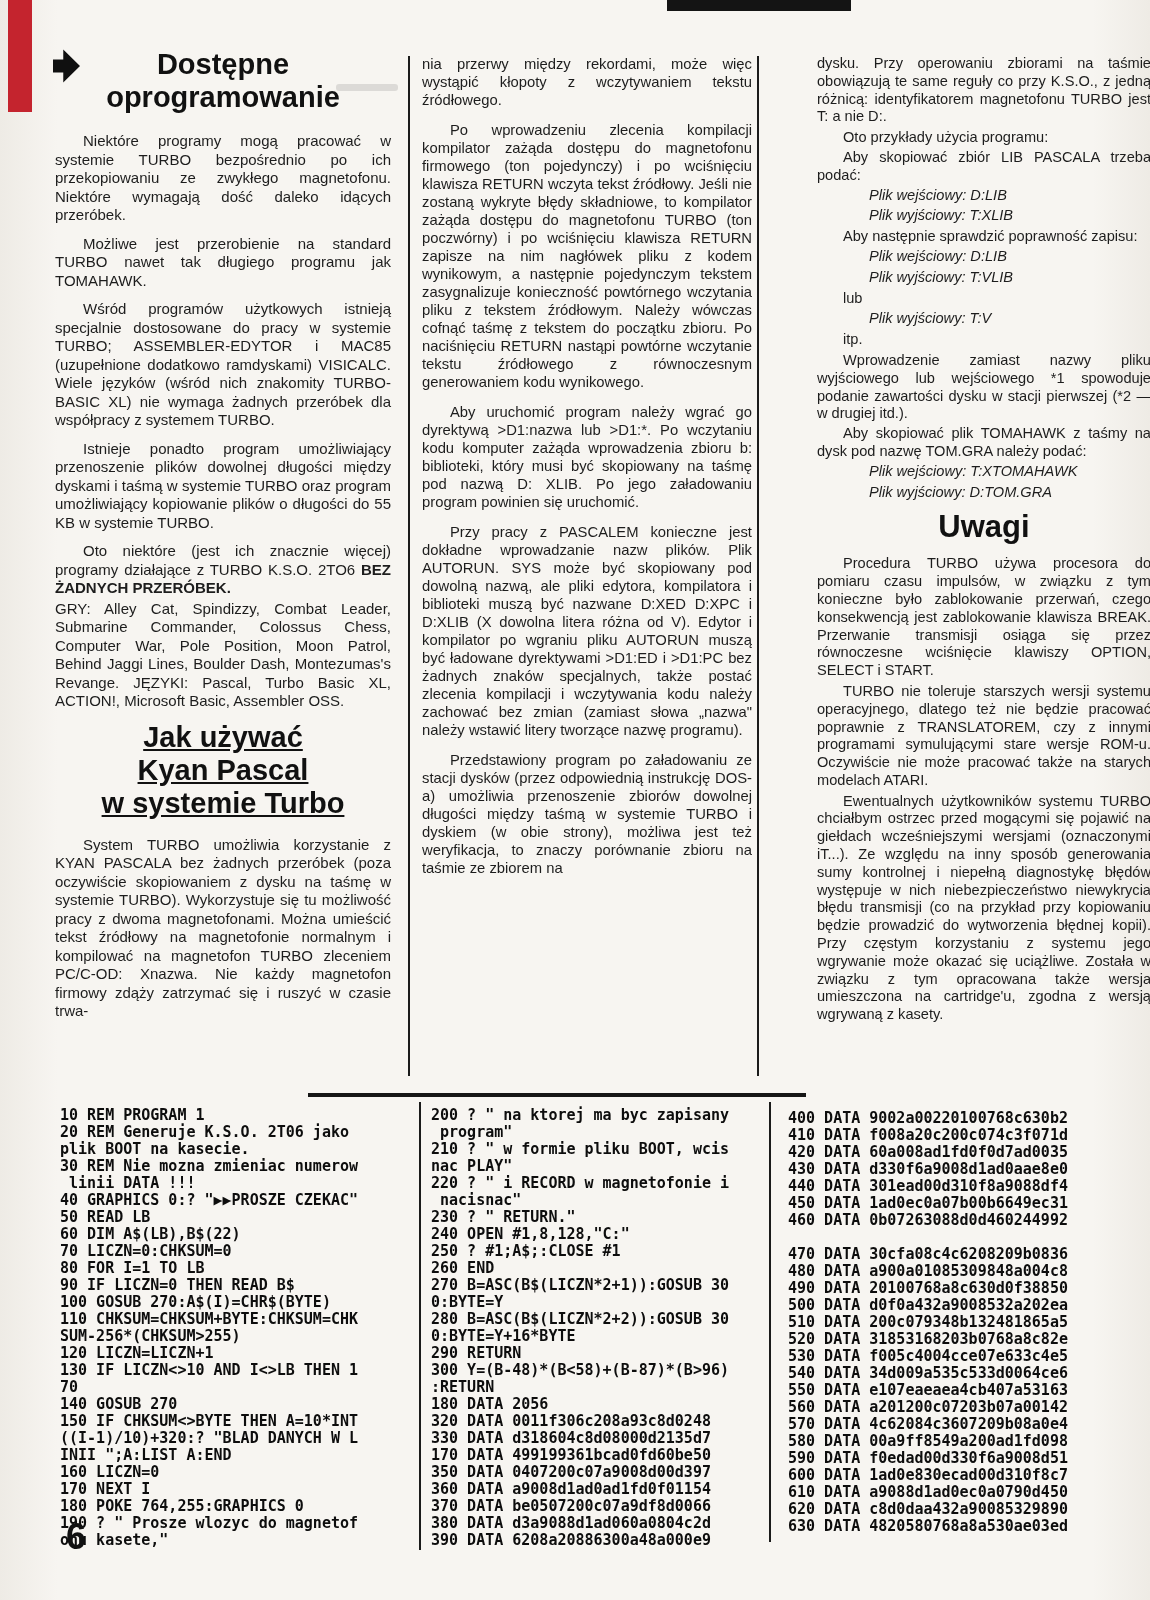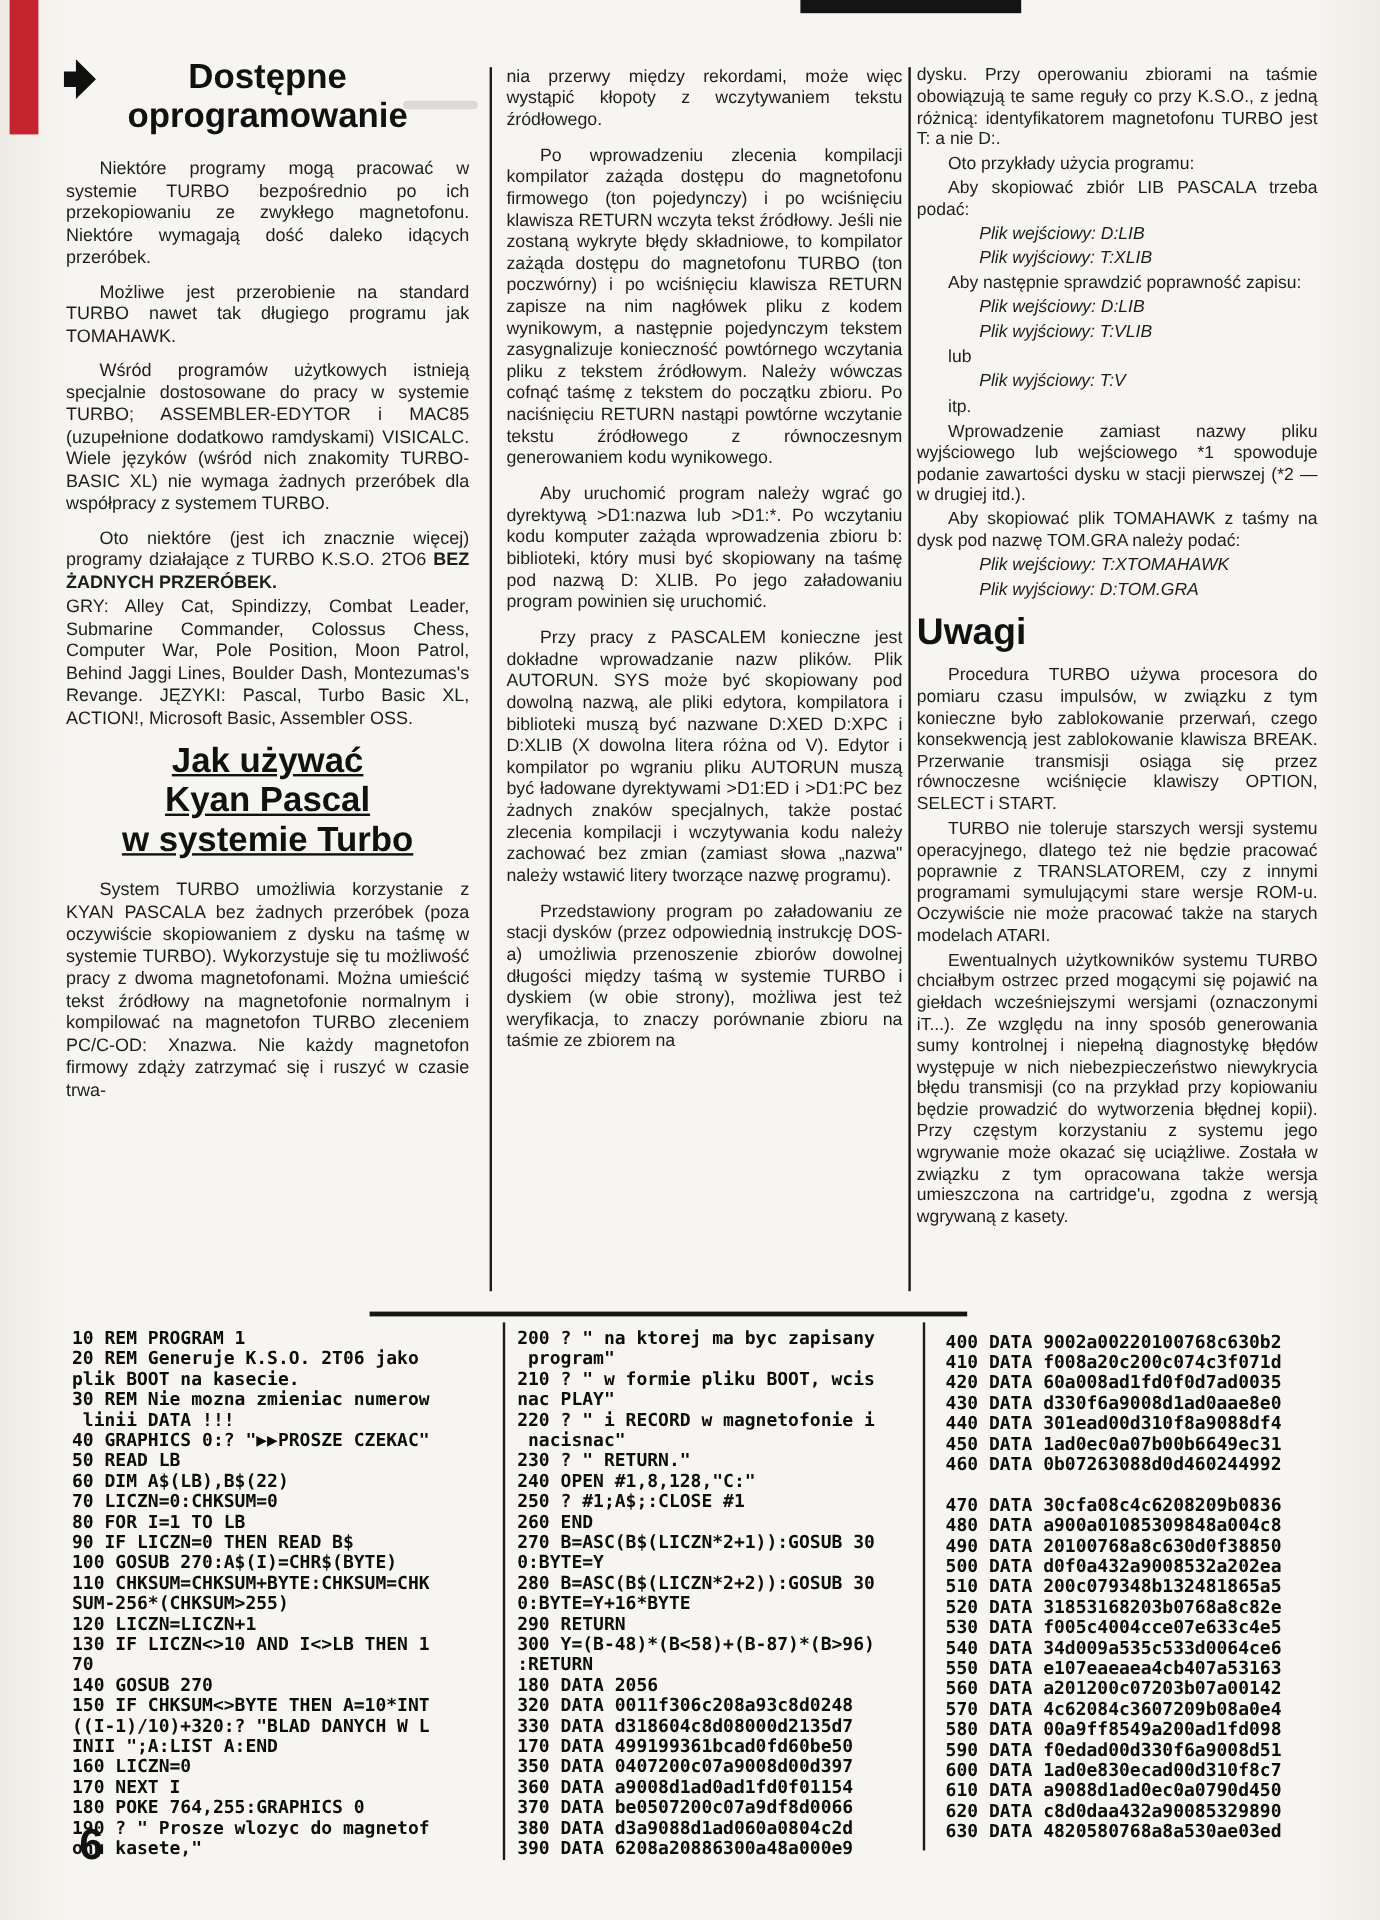--- a/index.html
+++ b/index.html
@@ -16,24 +16,24 @@
   .vline{position:absolute;width:2px;background:#1b1b1b;}
   #vl1{left:408px;top:56px;height:1020px;}
   #vl2{left:757px;top:56px;height:1020px;}
   #vl3{left:419px;top:1102px;height:448px;}
   #vl4{left:769px;top:1102px;height:440px;}
   .hrule{position:absolute;left:308px;top:1093px;width:498px;height:4px;background:#161616;}
   
   .col{position:absolute;}
   #col1{left:55px;top:48px;width:336px;}
   #col2{left:422px;top:55px;width:330px;}
-  #col3{left:764px;top:55px;width:334px;}
+  #col3{left:817px;top:55px;width:334px;}
   h1.head{font-size:29px;line-height:33px;font-weight:bold;text-align:center;margin:0 0 18px;color:#111;}
   h1.head div{white-space:nowrap;}
-  .uwagi{font-size:31px;line-height:36px;font-weight:bold;margin:8px 0 10px;color:#111;}
+  .uwagi{font-size:31px;line-height:36px;font-weight:bold;text-align:center;margin:8px 0 10px;color:#111;}
   #col1 p{font-size:15px;line-height:18.5px;text-align:justify;text-indent:28px;margin:0 0 10px;}
   #col2 p{font-size:14.8px;line-height:18px;text-align:justify;text-indent:28px;margin:0 0 12px;}
   #col3 p{font-size:14.6px;line-height:17.8px;text-align:justify;text-indent:26px;margin:0 0 3px;}
   p.noindent{text-indent:0 !important;}
   p.tight{margin-bottom:2px !important;}
   .fileline{font-size:14.6px;line-height:17.8px;padding-left:26px;margin:0;font-style:italic;}
   .plain{font-size:14.6px;line-height:17.8px;margin:0;}
   #col2 .head{margin-top:4px;margin-bottom:14px;}
   #col1 .head2{margin-top:10px;margin-bottom:16px;text-decoration:underline;}
   strong{font-weight:bold;}
@@ -63,20 +63,21 @@
   <div class="vline" id="vl4"></div>
 
   <div class="col" id="col1">
     <h1 class="head">
         <div>Dostępne</div>
         <div>oprogramowanie</div>
       </h1>
     <p>Niektóre programy mogą pracować w systemie TURBO bezpośrednio po ich przekopiowaniu ze zwykłego magnetofonu. Niektóre wymagają dość daleko idących przeróbek.</p>
     <p>Możliwe jest przerobienie na standard TURBO nawet tak długiego programu jak TOMAHAWK.</p>
     <p>Wśród programów użytkowych istnieją specjalnie dostosowane do pracy w systemie TURBO; ASSEMBLER-EDYTOR i MAC85 (uzupełnione dodatkowo ramdyskami) VISICALC. Wiele języków (wśród nich znakomity TURBO-BASIC XL) nie wymaga żadnych przeróbek dla współpracy z systemem TURBO.</p>
+    <p>Istnieje ponadto program umożliwiający przenoszenie plików dowolnej długości między dyskami i taśmą w systemie TURBO oraz program umożliwiający kopiowanie plików o długości do 55 KB w systemie TURBO.</p>
     <p class="tight"><span>Oto niektóre (jest ich znacznie więcej) programy działające z TURBO K.S.O. 2TO6</span> <strong>BEZ ŻADNYCH PRZERÓBEK.</strong></p>
     <p class="noindent">GRY: Alley Cat, Spindizzy, Combat Leader, Submarine Commander, Colossus Chess, Computer War, Pole Position, Moon Patrol, Behind Jaggi Lines, Boulder Dash, Montezumas's Revange. JĘZYKI: Pascal, Turbo Basic XL, ACTION!, Microsoft Basic, Assembler OSS.</p>
     <h1 class="head head2">
         <div>Jak używać</div>
         <div>Kyan Pascal</div>
         <div>w systemie Turbo</div>
       </h1>
     <p>System TURBO umożliwia korzystanie z KYAN PASCALA bez żadnych przeróbek (poza oczywiście skopiowaniem z dysku na taśmę w systemie TURBO). Wykorzystuje się tu możliwość pracy z dwoma magnetofonami. Można umieścić tekst źródłowy na magnetofonie normalnym i kompilować na magnetofon TURBO zleceniem PC/C-OD: Xnazwa. Nie każdy magnetofon firmowy zdąży zatrzymać się i ruszyć w czasie trwa-</p>
   </div>
 

